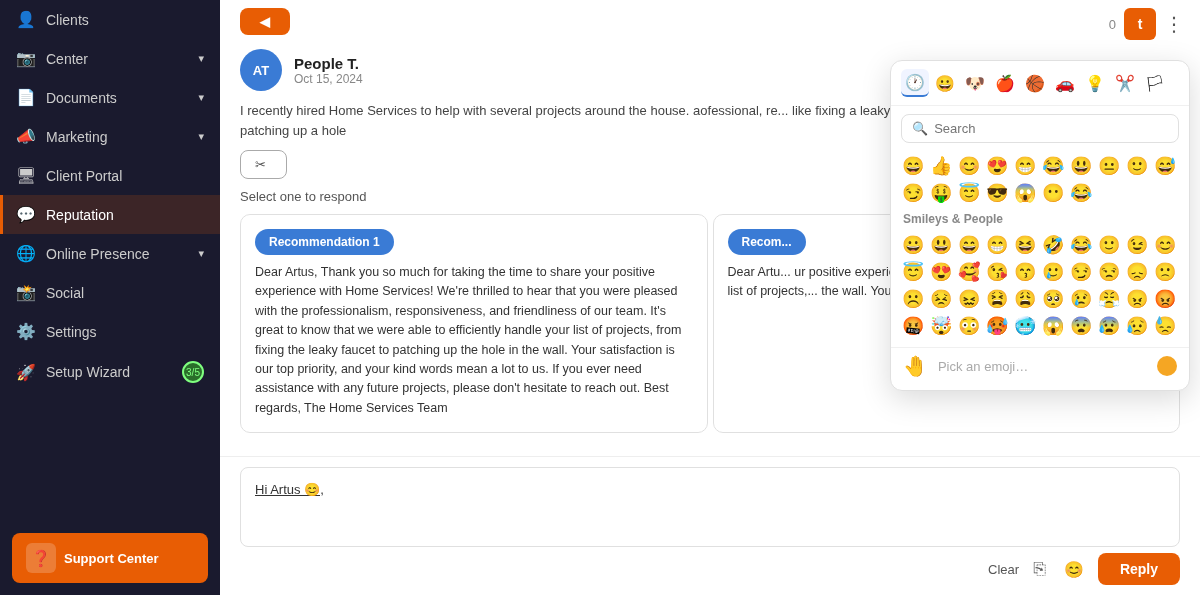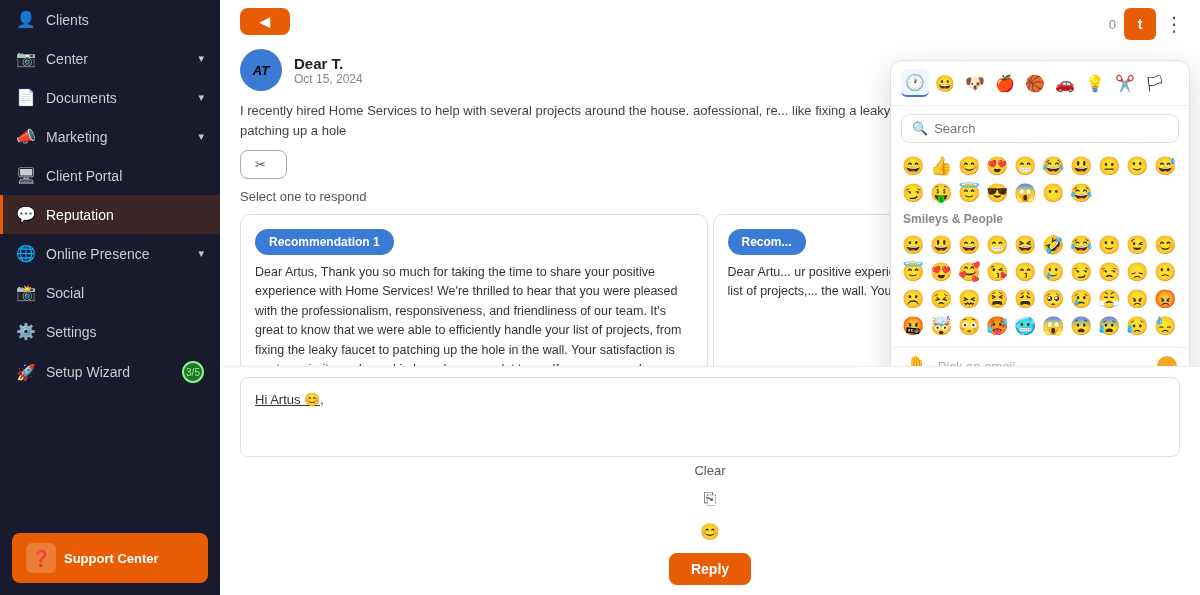--- a/index.html
+++ b/index.html
@@ -111,28 +111,27 @@
       display: flex;
       align-items: center;
       gap: 12px;
       padding: 10px 0 6px 0;
     }
     .avatar-circle {
       width: 42px;
       height: 42px;
       border-radius: 50%;
       background: #3a7bd5;
-      color: #000000;
+      color: #ffffff;
       display: flex;
       align-items: center;
       justify-content: center;
       font-size: 13px;
       font-weight: bold;
       flex-shrink: 0;
-      font-style: italic;
     }
     .reviewer-name { font-weight: 700; font-size: 15px; color: #222; }
     .reviewer-date { font-size: 12px; color: #888; }
 
     .review-text {
       font-size: 13px;
       color: #444;
       line-height: 1.5;
       margin: 4px 0 10px 0;
     }
@@ -200,21 +199,20 @@
       line-height: 1.5;
       min-height: 80px;
       position: relative;
     }
     .reply-footer {
       display: flex;
       align-items: center;
       justify-content: flex-end;
       margin-top: 6px;
       gap: 10px;
-      flex-direction: column;
     }
     .clear-btn {
       font-size: 13px;
       color: #555;
       cursor: pointer;
       background: none;
       border: none;
     }
     .icon-btn {
       background: none;
@@ -432,21 +430,21 @@
 
     
     <div class="top-bar">
       <button class="back-btn" style="background:#e85d04; padding:6px 20px; border-radius:8px; color:white; border:none; font-size:13px; font-weight:600; cursor:pointer;">◀</button>
     </div>
 
     
     <div class="reviewer-header">
       <div class="avatar-circle">AT</div>
       <div>
-        <div class="reviewer-name">Dear T.</div>
+        <div class="reviewer-name">People T.</div>
         <div class="reviewer-date">Oct 15, 2024</div>
       </div>
     </div>
 
     
     <div class="review-text">I recently hired Home Services to help with several projects around the house. aofessional, re... like fixing a leaky faucet, replacing a broken light fixture, and patching up a hole</div>
 
     
     <button class="no-reply-btn">
       <span>✂</span>

